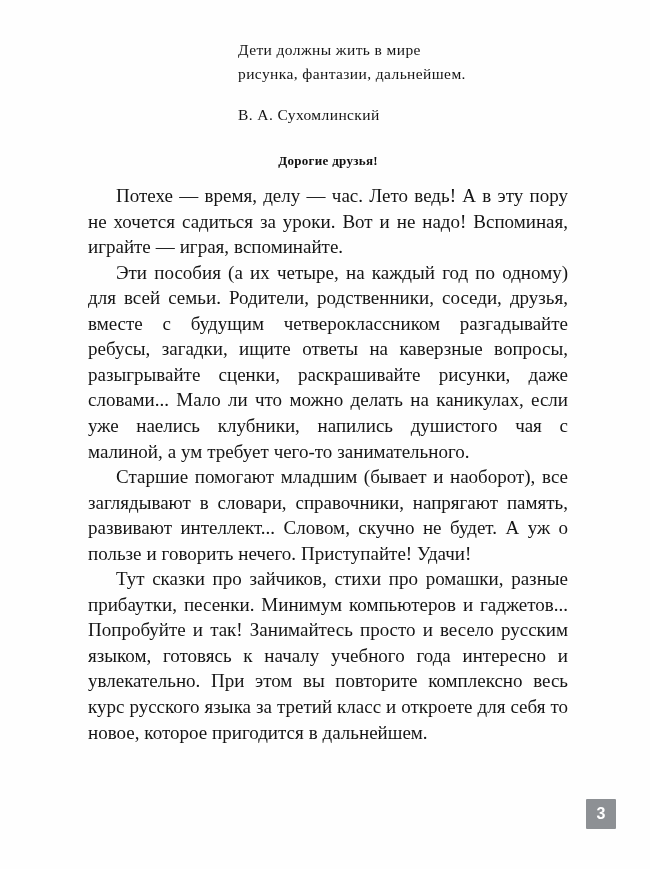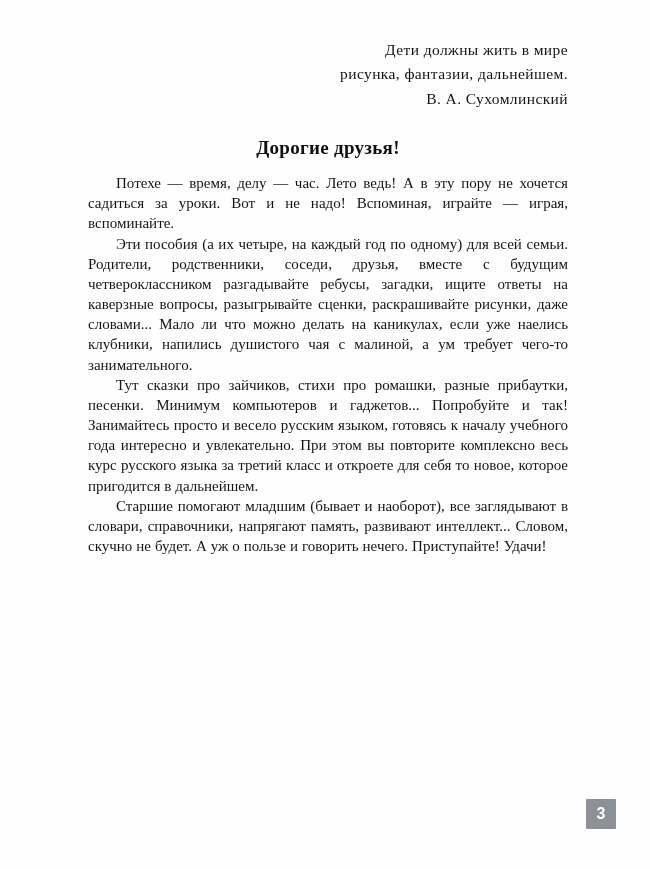--- a/index.html
+++ b/index.html
@@ -22,51 +22,50 @@
     height: 869px;
     background: #fefefe;
   }
   .content {
     position: absolute;
     left: 88px;
     top: 38px;
     width: 480px;
   }
   .epigraph {
-    text-align: right;
     font-size: 15.5px;
     line-height: 1.55;
     letter-spacing: 0.4px;
     margin-left: 150px;
     color: #141414;
   }
   .epigraph .line {
     display: block;
     white-space: nowrap;
   }
   .epigraph .author {
     display: block;
     white-space: nowrap;
-    margin-top: 1px;
+    margin-top: 17px;
     font-family: Liberation Serif, serif;
   }
   .heading {
     text-align: center;
-    font-size: 19px;
+    font-size: 13px;
     font-weight: bold;
     margin-top: 26px;
     margin-bottom: 14px;
     letter-spacing: 0.3px;
     color: #101010;
   }
   .body-text p {
     margin: 0;
     text-indent: 28px;
     text-align: justify;
-    font-size: 15px;
+    font-size: 19px;
     line-height: 1.345;
     color: #151515;
     word-spacing: 0.2px;
   }
   .page-number {
     position: absolute;
     right: 34px;
     bottom: 40px;
     width: 30px;
     height: 30px;
@@ -92,21 +91,21 @@
       <span class="line">Дети должны жить в мире</span>
       <span class="line">рисунка, фантазии, дальнейшем.</span>
       <span class="author">В. А. Сухомлинский</span>
     </div>
 
     <h1 class="heading">Дорогие  друзья!</h1>
 
     <div class="body-text">
       <p>Потехе — время, делу — час. Лето ведь! А в эту пору не хочется садиться за уроки. Вот и не надо! Вспоминая, играйте — играя, вспоминайте.</p>
       <p>Эти пособия (а их четыре, на каждый год по одному) для всей семьи. Родители, родственники, соседи, друзья, вместе с будущим четвероклассником разгадывайте ребусы, загадки, ищите ответы на каверзные вопросы, разыгрывайте сценки, раскрашивайте рисунки, даже словами... Мало ли что можно делать на каникулах, если уже наелись клубники, напились душистого чая с малиной, а ум требует чего-то занимательного.</p>
+      <p>Старшие помогают младшим (бывает и наоборот), все заглядывают в словари, справочники, напрягают память, развивают интеллект... Словом, скучно не будет. А уж о пользе и говорить нечего. Приступайте! Удачи!</p>
       <p>Тут сказки про зайчиков, стихи про ромашки, разные прибаутки, песенки. Минимум компьютеров и гаджетов... Попробуйте и так! Занимайтесь просто и весело русским языком, готовясь к началу учебного года интересно и увлекательно. При этом вы повторите комплексно весь курс русского языка за третий класс и откроете для себя то новое, которое пригодится в дальнейшем.</p>
-      <p>Старшие помогают младшим (бывает и наоборот), все заглядывают в словари, справочники, напрягают память, развивают интеллект... Словом, скучно не будет. А уж о пользе и говорить нечего. Приступайте! Удачи!</p>
     </div>
 
   </div>
 
   <div class="page-number" style="background: rgb(141, 144, 148);">3</div>
 
 </div>
 
 </body></html>

